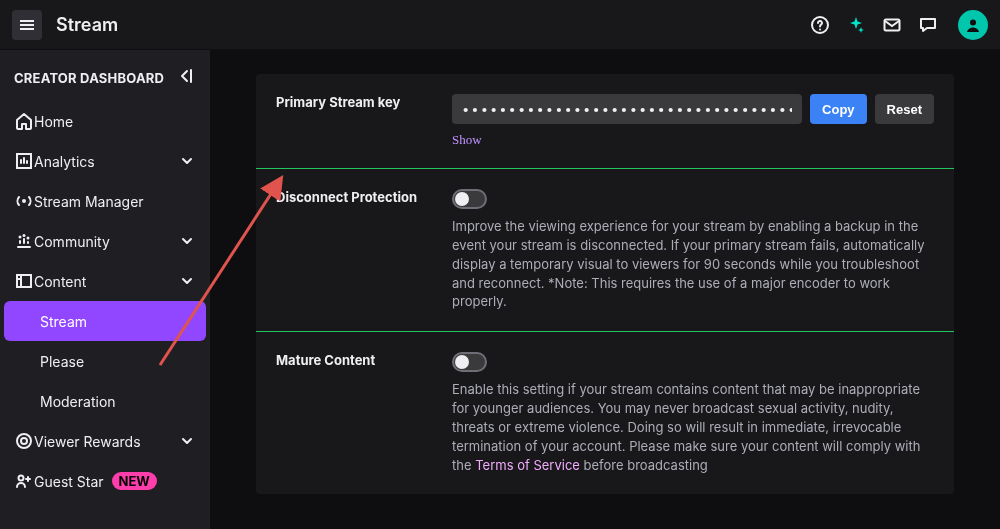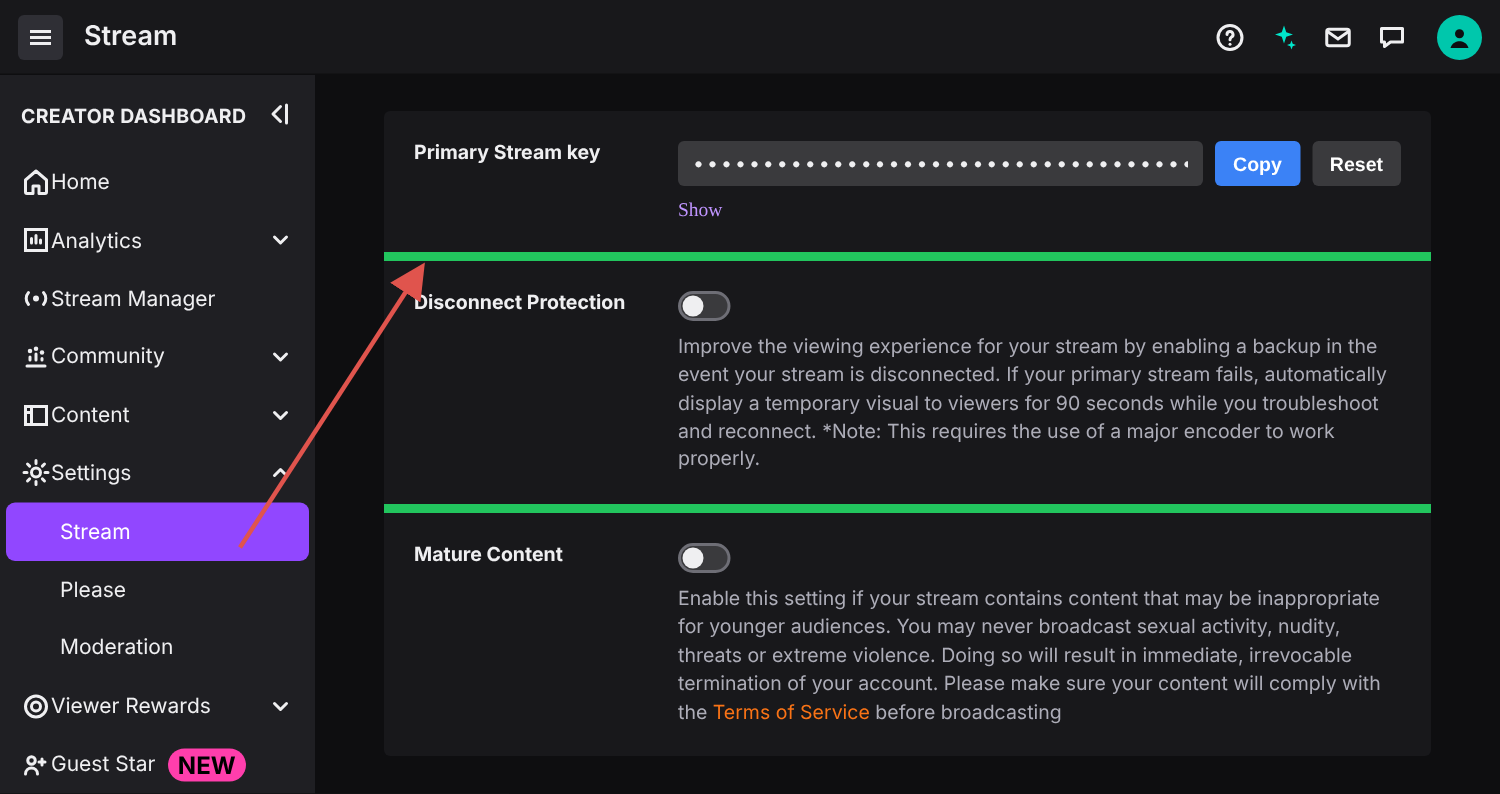--- a/index.html
+++ b/index.html
@@ -91,21 +91,21 @@
     background: #9147ff;
     color: #fff;
     border-radius: 6px;
     margin: 0 4px;
     padding-left: 36px;
   }
   .badge-new {
     margin-left: 8px;
     background: #ff3eac;
     color: #000;
-    font-size: 16px;
+    font-size: 13px;
     font-weight: 700;
     padding: 1px 7px;
     border-radius: 999px;
   }
   .main {
     flex: 1;
     padding: 24px 46px 0 46px;
     overflow: auto;
     background: #0e0e10;
   }
@@ -114,21 +114,21 @@
     font-weight: 700;
     margin-bottom: 22px;
   }
   .card {
     background: #18181b;
     border-radius: 4px;
   }
   .row {
     display: flex;
     padding: 20px;
-    border-bottom: 6px solid #22c55e;
+    border-bottom: 1px solid #22c55e;
   }
   .row:last-child { border-bottom: none; }
   .row-label {
     width: 176px;
     flex-shrink: 0;
     font-weight: 700;
     font-size: 13px;
     color: #efeff1;
   }
   .row-body {
@@ -183,21 +183,21 @@
     left: 1px; top: 1px;
     width: 14px; height: 14px;
     background: #efeff1;
     border-radius: 50%;
   }
   .desc {
     color: #adadb8;
     font-size: 13px;
     line-height: 1.45;
   }
-  .desc a { color: #f97316; text-decoration: none; cursor: pointer; }
+  .desc a { color: #f0abfc; text-decoration: none; cursor: pointer; }
   .annotation-arrow {
     position: absolute;
     pointer-events: none;
     z-index: 50;
   }
 </style>
 </head>
 <body>
 
 <div class="topbar">
@@ -296,30 +296,20 @@
       <svg class="icon" viewBox="0 0 20 20" fill="none">
           <rect x="3" y="4" width="14" height="12" stroke="#efeff1" stroke-width="2"></rect>
           <path d="M7 4v12M3 8h4" stroke="#efeff1" stroke-width="2"></path>
         </svg>
       <span>Content</span>
       <svg class="chev" width="18" height="18" viewBox="0 0 18 18">
           <path d="M5 7l4 4 4-4" stroke="#efeff1" stroke-width="2" fill="none" stroke-linecap="round" stroke-linejoin="round"></path>
         </svg>
     </div>
 
-    <div class="nav-item">
-      <svg class="icon" viewBox="0 0 20 20" fill="none">
-          <circle cx="10" cy="10" r="3" stroke="#efeff1" stroke-width="2"></circle>
-          <path d="M10 2v2m0 12v2m8-8h-2M4 10H2m13.66-5.66l-1.42 1.42M5.76 14.24l-1.42 1.42m0-11.32l1.42 1.42m8.48 8.48l1.42 1.42" stroke="#efeff1" stroke-width="2" stroke-linecap="round"></path>
-        </svg>
-      <span>Settings</span>
-      <svg class="chev" width="18" height="18" viewBox="0 0 18 18">
-          <path d="M5 11l4-4 4 4" stroke="#efeff1" stroke-width="2" fill="none" stroke-linecap="round" stroke-linejoin="round"></path>
-        </svg>
-    </div>
 
     <div class="nav-sub active">
       <span>Stream</span>
     </div>
     <div class="nav-sub">
       <span>Please</span>
     </div>
     <div class="nav-sub">
       <span>Moderation</span>
     </div>

